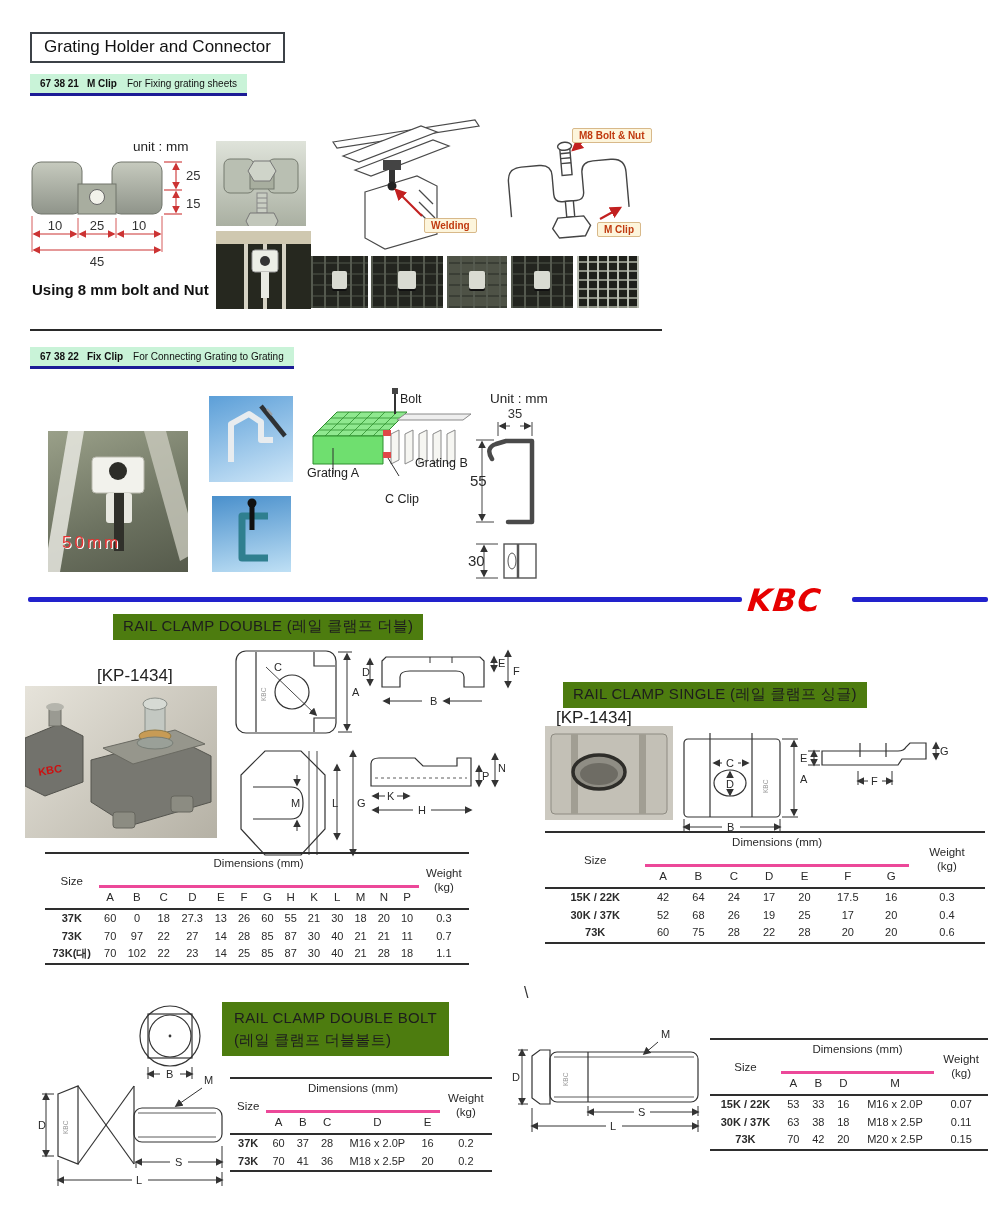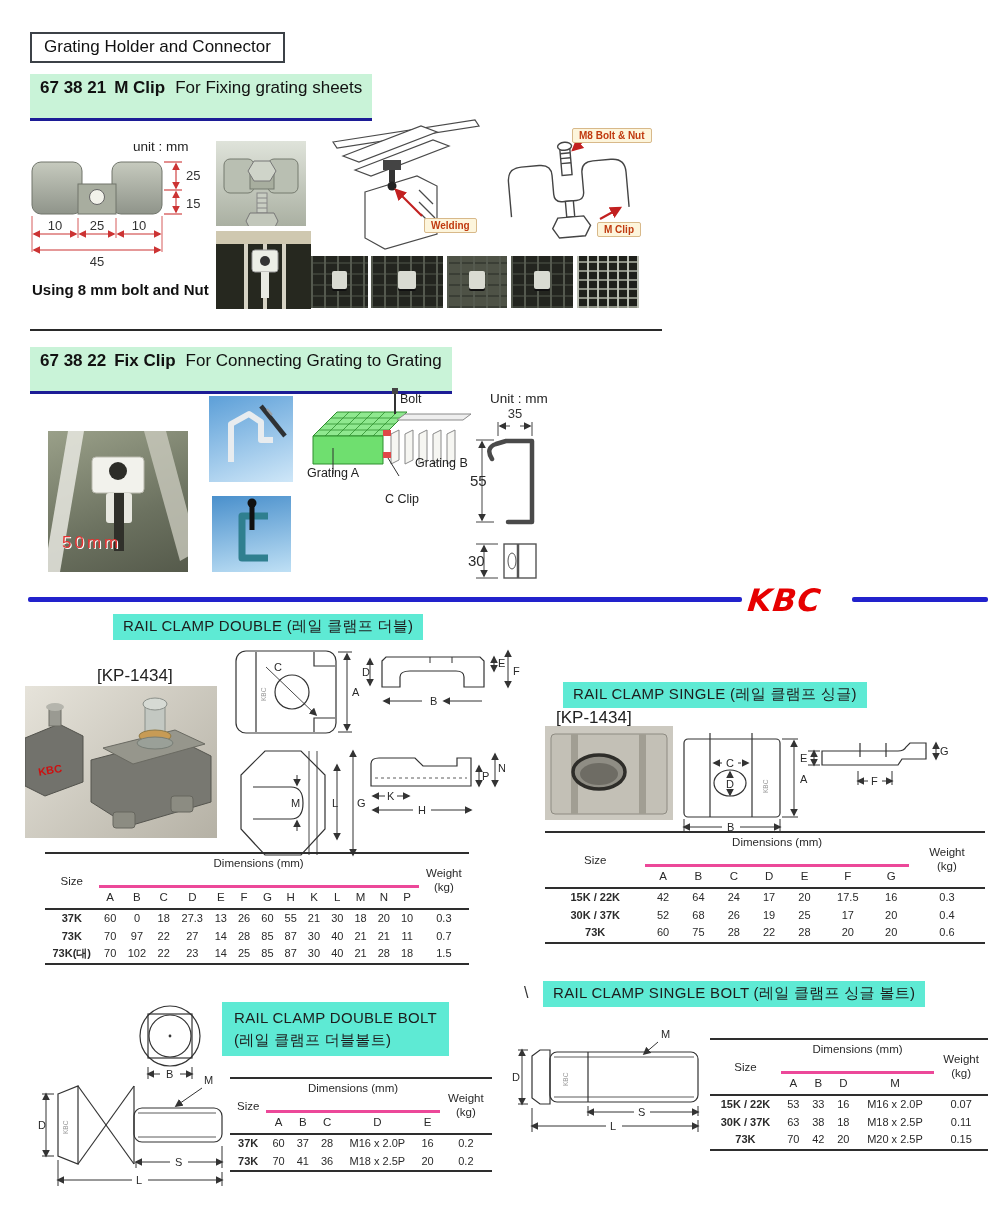--- a/index.html
+++ b/index.html
@@ -1,24 +1,24 @@
 <!DOCTYPE html>
 <html><head>
 <meta charset="utf-8">
 <style>
   *{margin:0;padding:0;box-sizing:border-box}
   html,body{background:#fff}
   .page{position:relative;width:1002px;height:1228px;background:#fff;overflow:hidden;
         font-family:"Liberation Sans",sans-serif;color:#1c1c1c}
   .abs{position:absolute}
   .title-box{border:2px solid #3c4147;padding:3px 12px 4px;font-size:17px;color:#111;background:#fff;white-space:nowrap}
-  .sec-bar{background:#c9f3d8;border-bottom:3px solid #1c1c96;font-size:17px;padding:4px 10px 20px;white-space:nowrap;color:#111}
+  .sec-bar{background:#c9f3d8;border-bottom:3px solid #1c1c96;font-size:10px;padding:4px 10px 4px;white-space:nowrap;color:#111}
   .sec-bar .b{font-weight:bold;margin-right:8px}
   .sec-bar .d{margin-left:2px}
-  .green-h{background:#5eead4;font-size:15px;padding:3px 10px 4px;white-space:nowrap;color:#1d1d1d;letter-spacing:.3px}
+  .green-h{background:#4d7c0f;font-size:15px;padding:3px 10px 4px;white-space:nowrap;color:#1d1d1d;letter-spacing:.3px}
   .rule{background:#2a2a2a;height:2px}
   .lbl{position:absolute;font-size:12.5px;color:#222;white-space:nowrap}
   .unit{font-size:13.5px;color:#222}
   .note{font-size:15px;font-weight:bold;color:#111;white-space:nowrap}
   .model{position:absolute;font-size:17px;color:#222;white-space:nowrap}
   .callout{position:absolute;background:#fdf5dc;border:1px solid #d8b98a;border-radius:2px;
            color:#c03a10;font-weight:bold;font-size:10px;padding:1px 6px;white-space:nowrap}
   .kbc-logo{position:absolute;color:#e60000;font-weight:bold;font-style:italic;font-size:31px;
             font-family:"DejaVu Sans",sans-serif;letter-spacing:1px;transform:skewX(-6deg)}
   .blue-line{position:absolute;background:#2222cc;height:5px;border-radius:2px}
@@ -459,21 +459,21 @@
           <td>23</td>
           <td>14</td>
           <td>25</td>
           <td>85</td>
           <td>87</td>
           <td>30</td>
           <td>40</td>
           <td>21</td>
           <td>28</td>
           <td>18</td>
-          <td>1.5</td>
+          <td>1.1</td>
         </tr>
       </tbody>
   </table>
 
   <div class="abs green-h" style="left:563px;top:682px">RAIL CLAMP SINGLE (레일 클램프 싱글)</div>
   <div class="model" style="left:556px;top:708px">[KP-1434]</div>
 
   <div class="photo" style="left:545px;top:726px;width:128px;height:94px;background:#ccc9c0">
     <svg width="128" height="94">
       <rect x="6" y="8" width="116" height="80" rx="4" fill="#c3c0b6" stroke="#8e8b82"></rect>
@@ -675,21 +675,20 @@
           <td>41</td>
           <td>36</td>
           <td>M18 x 2.5P</td>
           <td>20</td>
           <td>0.2</td>
         </tr>
       </tbody>
   </table>
 
   <span class="lbl" style="left:524px;top:984px;font-size:16px;color:#333">\</span>
-  <div class="abs green-h" style="left:543px;top:981px">RAIL CLAMP SINGLE BOLT (레일 클램프 싱글 볼트)</div>
 
   <svg class="abs" style="left:510px;top:1020px" width="200" height="115">
     <g fill="none" stroke="#333" stroke-width="1.2">
       <polygon points="22,36 30,30 40,30 40,84 30,84 22,78"></polygon>
       <rect x="40" y="32" width="148" height="50" rx="7"></rect>
       <line x1="78" y1="32" x2="78" y2="82"></line>
       <line x1="44" y1="37" x2="184" y2="37" stroke-width="0.8"></line>
         <line x1="44" y1="77" x2="184" y2="77" stroke-width="0.8"></line>
     </g>
     <g stroke="#333" stroke-width="1">

